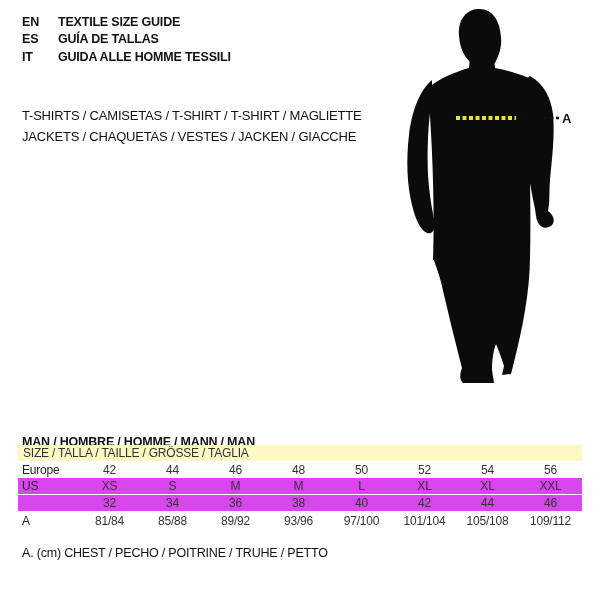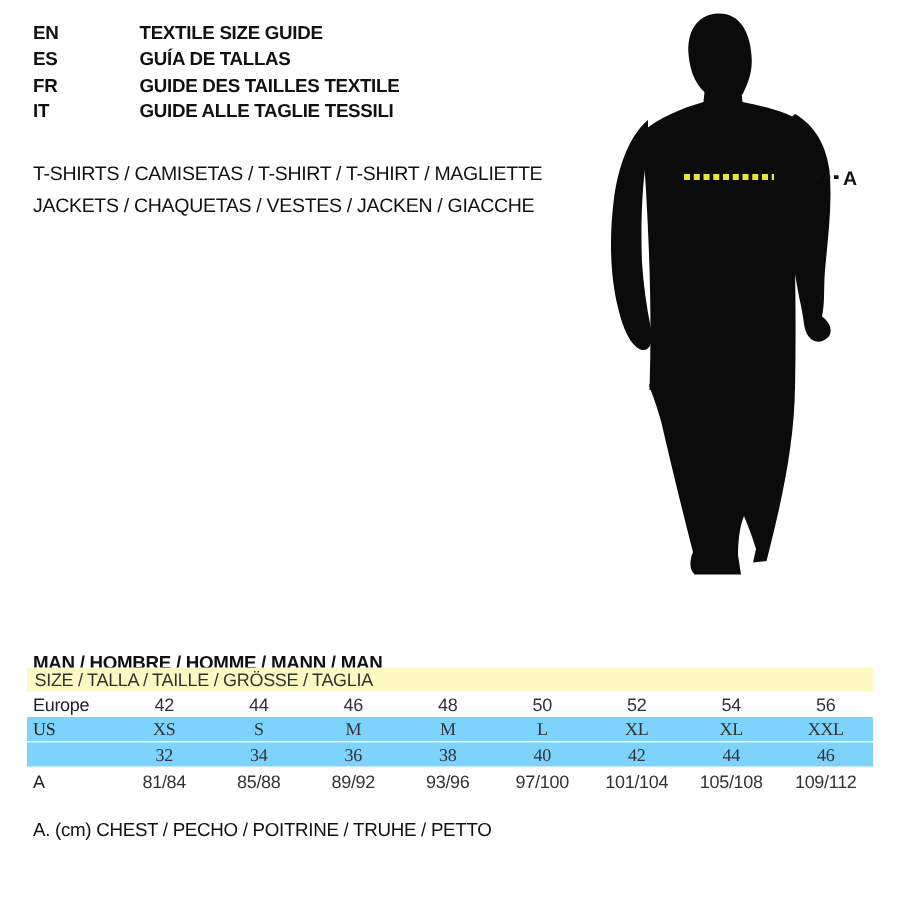--- a/index.html
+++ b/index.html
@@ -2,57 +2,53 @@
 <html><head>
 <meta charset="utf-8">
 <style>
   html,body{margin:0;padding:0;}
   body{
     width:600px;height:600px;position:relative;background:#ffffff;
     font-family:"Liberation Sans", sans-serif;color:#111;
     -webkit-font-smoothing:antialiased;overflow:hidden;
   }
   .lang-list{position:absolute;left:22px;top:13px;}
-  .lang-row{display:flex;height:17.5px;align-items:center;gap:35px;}
+  .lang-row{display:flex;height:17.5px;align-items:center;}
   .lang-code{width:36px;font-size:12.5px;font-weight:700;letter-spacing:-0.2px;}
   .lang-label{font-size:12.5px;font-weight:700;letter-spacing:-0.2px;}
   .categories{position:absolute;left:22px;top:106px;}
   .category-line{font-size:13px;font-weight:400;letter-spacing:-0.2px;line-height:20.5px;}
   .figure-wrap{position:absolute;left:405px;top:0;width:175px;height:400px;}
   .section-title{position:absolute;left:22px;top:435px;font-size:12.5px;font-weight:700;letter-spacing:-0.2px;}
   .size-table{position:absolute;left:18px;top:445px;width:564px;}
   .thead{
     background:#fef9c3;height:16px;line-height:16px;font-size:12px;color:#333;
     padding-left:5px;letter-spacing:-0.2px;
   }
   .trow{display:flex;height:17px;align-items:center;}
-  .trow.shaded{background:#7dd3fc;border-bottom:1px solid #fff;box-sizing:border-box;font-family:Liberation Serif, serif;}
+  .trow.shaded{background:#d946ef;border-bottom:1px solid #fff;box-sizing:border-box;}
   .tlabel{width:60px;padding-left:4px;font-size:12px;color:#222;letter-spacing:-0.2px;box-sizing:border-box;}
   .tcell{flex:1;text-align:center;font-size:12px;color:#333;letter-spacing:-0.2px;}
   .footnote{position:absolute;left:22px;top:546px;font-size:12.5px;font-weight:400;letter-spacing:-0.2px;}
 </style>
 </head>
 <body>
 
 <div class="lang-list" id="langList">
     <div class="lang-row">
       <span class="lang-code">EN</span>
       <span class="lang-label">TEXTILE SIZE GUIDE</span>
     </div>
     <div class="lang-row">
       <span class="lang-code">ES</span>
       <span class="lang-label">GUÍA DE TALLAS</span>
     </div>
     <div class="lang-row">
-      <span class="lang-code">FR</span>
-      <span class="lang-label">GUIDE DES TAILLES TEXTILE</span>
-    </div>
-    <div class="lang-row">
       <span class="lang-code">IT</span>
-      <span class="lang-label">GUIDE ALLE TAGLIE TESSILI</span>
+      <span class="lang-label">GUIDA ALLE HOMME TESSILI</span>
     </div>
   </div>
 
 <div class="categories">
   <div class="category-line">T-SHIRTS / CAMISETAS / T-SHIRT / T-SHIRT / MAGLIETTE</div>
   <div class="category-line">JACKETS / CHAQUETAS / VESTES / JACKEN / GIACCHE</div>
 </div>
 
 <div class="figure-wrap">
   <svg width="175" height="400" viewBox="405 0 175 400" xmlns="http://www.w3.org/2000/svg">

